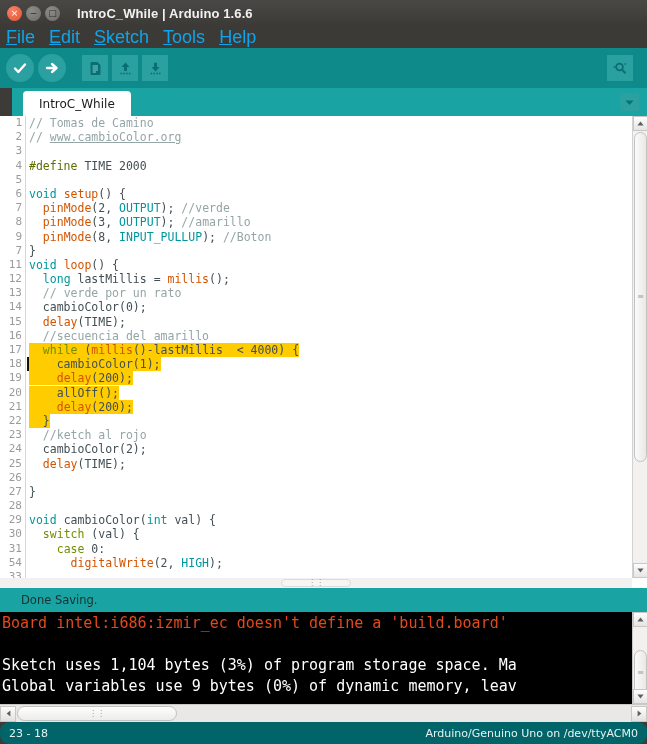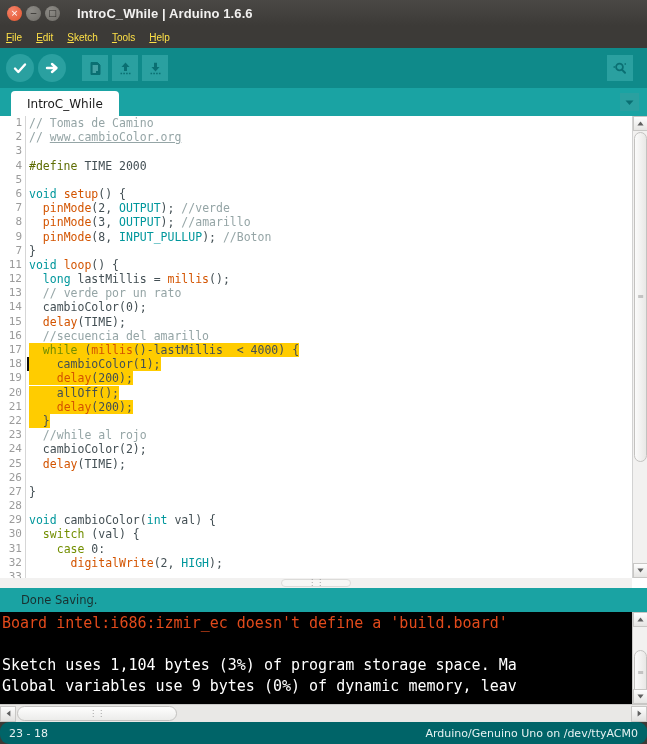--- a/index.html
+++ b/index.html
@@ -21,36 +21,36 @@
           font-size: 9px; color: #2e2c2a; font-family: "DejaVu Sans", sans-serif; }
   .wbtn.close { background: radial-gradient(circle at 35% 30%, #f5836a, #e2542c); color:#fff; }
   .wbtn.min { background: radial-gradient(circle at 35% 30%, #8d8b86, #6f6d68); }
   .wbtn.max { background: radial-gradient(circle at 35% 30%, #8d8b86, #6f6d68); }
   .wtitle { color: #f2f1f0; font-size: 13px; font-weight: bold; margin-left: 13px;
             letter-spacing: .1px; }
 
   
   .menubar { height: 22px; background: #3c3a37; display: flex; align-items: center;
              padding-left: 6px; gap: 14px; flex: 0 0 22px; }
-  .menu-item { color: #fde047; font-size: 10px; }
+  .menu-item { color: #0ea5e9; font-size: 18px; }
   .menu-item span.u { text-decoration: underline; }
 
   
   .toolbar { height: 40px; background: #0f8a8a; position: relative; flex: 0 0 40px;
              display: flex; align-items: center; padding-left: 6px; }
   .tb-round { width: 28px; height: 28px; border-radius: 50%; background: #2aa0a0;
               display: flex; align-items: center; justify-content: center; margin-right: 4px; }
   .tb-sq { width: 26px; height: 26px; background: #2aa0a0; display: flex;
            align-items: center; justify-content: center; margin-right: 4px; }
   .tb-gap { width: 12px; }
   .tb-right { position: absolute; right: 14px; top: 7px; width: 26px; height: 26px;
               background: #2aa0a0; display: flex; align-items: center; justify-content: center; }
 
   
-  .tabstrip { height: 28px; background: #1aa3a3; position: relative; flex: 0 0 28px; }
+  .tabstrip { height: 28px; background: #1aa3a3; position: relative; flex: 0 0 28px; margin-left: 12px; }
   .tab { position: absolute; left: 11px; top: 3px; height: 25px; background: #fff;
          border-radius: 4px 4px 0 0; display: flex; align-items: center;
          padding: 0 16px; }
   .tab-label { font-size: 12px; color: #1b1b1b; font-family: "DejaVu Sans", sans-serif; }
   .tab-menu { position: absolute; right: 8px; top: 5px; width: 19px; height: 18px;
               background: #2aa0a0; display:flex; align-items:center; justify-content:center; }
 
   
   .editor-wrap { flex: 1 1 auto; position: relative; background: #fff; overflow: hidden; }
   .editor { position: absolute; left: 0; top: 0; right: 15px; bottom: 10px;
@@ -217,21 +217,21 @@
           <div class="gln">22</div>
           <div class="gln">23</div>
           <div class="gln">24</div>
           <div class="gln">25</div>
           <div class="gln">26</div>
           <div class="gln">27</div>
           <div class="gln">28</div>
           <div class="gln">29</div>
           <div class="gln">30</div>
           <div class="gln">31</div>
-          <div class="gln">32</div>
+          <div class="gln">54</div>
           <div class="gln">33</div>
         </div>
       <div class="code" id="code">
           <div class="ln"><span class="cm">// Tomas de Camino</span></div>
           <div class="ln"><span class="cm">// </span><span class="url">www.cambioColor.org</span></div>
           <div class="ln"></div>
           <div class="ln"><span class="pre">#define</span><span class="lit"> TIME 2000</span></div>
           <div class="ln"></div>
           <div class="ln"><span class="kw">void</span><span class="lit"> </span><span class="fn">setup</span><span class="lit">() {</span></div>
           <div class="ln"><span class="lit">  </span><span class="fn">pinMode</span><span class="lit">(2, </span><span class="kw">OUTPUT</span><span class="lit">); </span><span class="cm">//verde</span></div>
@@ -243,21 +243,21 @@
           <div class="ln"><span class="lit">  </span><span class="cm">// verde por un rato</span></div>
           <div class="ln"><span class="lit">  cambioColor(0);</span></div>
           <div class="ln"><span class="lit">  </span><span class="fn">delay</span><span class="lit">(TIME);</span></div>
           <div class="ln"><span class="lit">  </span><span class="cm">//secuencia del amarillo</span></div>
           <div class="ln"><span class="sel"><span class="lit">  </span><span class="ctl">while</span><span class="lit"> (</span><span class="fn">millis</span><span class="lit">()-lastMillis  &lt; 4000) {</span></span></div>
           <div class="ln"><span class="sel"><span class="lit">    cambioColor(1);</span></span></div>
           <div class="ln"><span class="sel"><span class="lit">    </span><span class="fn">delay</span><span class="lit">(200);</span></span></div>
           <div class="ln"><span class="sel"><span class="lit">    allOff();</span></span></div>
           <div class="ln"><span class="sel"><span class="lit">    </span><span class="fn">delay</span><span class="lit">(200);</span></span></div>
           <div class="ln"><span class="sel"><span class="lit">  }</span></span></div>
-          <div class="ln"><span class="lit">  </span><span class="cm">//while al rojo</span></div>
+          <div class="ln"><span class="lit">  </span><span class="cm">//ketch al rojo</span></div>
           <div class="ln"><span class="lit">  cambioColor(2);</span></div>
           <div class="ln"><span class="lit">  </span><span class="fn">delay</span><span class="lit">(TIME);</span></div>
           <div class="ln"></div>
           <div class="ln"><span class="lit">}</span></div>
           <div class="ln"></div>
           <div class="ln"><span class="kw">void</span><span class="lit"> cambioColor(</span><span class="kw">int</span><span class="lit"> val) {</span></div>
           <div class="ln"><span class="lit">  </span><span class="ctl">switch</span><span class="lit"> (val) {</span></div>
           <div class="ln"><span class="lit">    </span><span class="ctl">case</span><span class="lit"> 0:</span></div>
           <div class="ln"><span class="lit">      </span><span class="fn">digitalWrite</span><span class="lit">(2, </span><span class="kw">HIGH</span><span class="lit">);</span></div>
           <div class="caretline" style="top: 241.4px;"></div>

